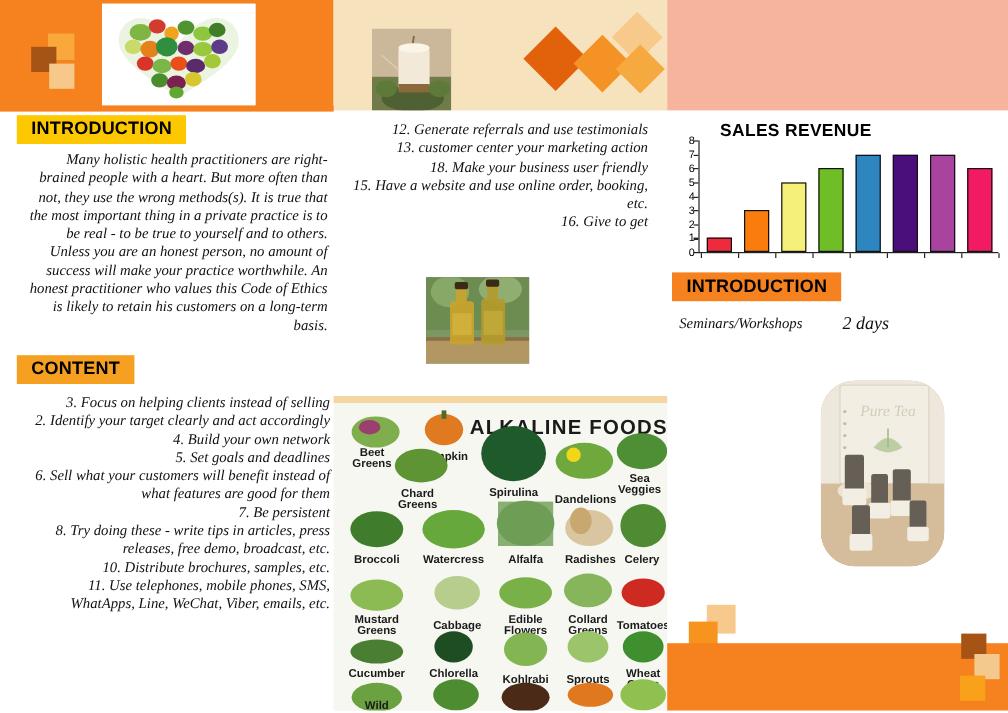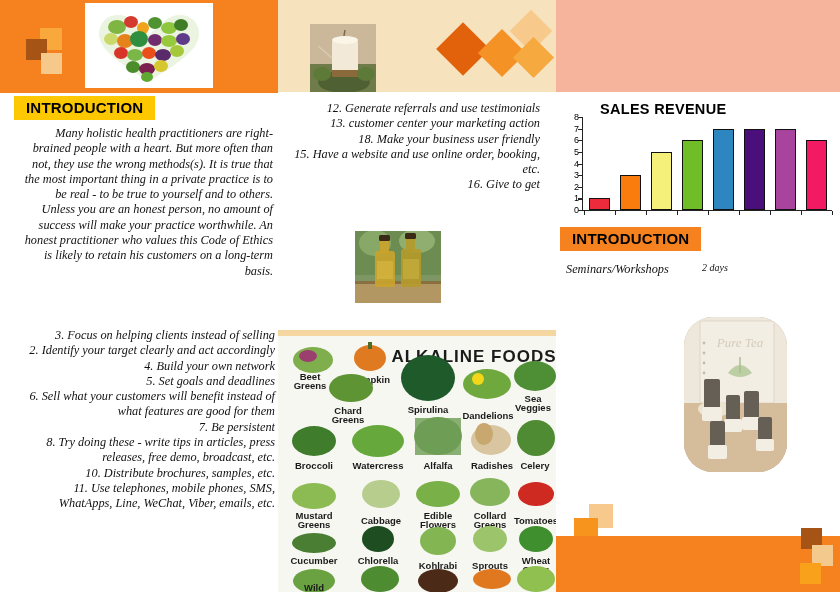--- a/index.html
+++ b/index.html
@@ -69,21 +69,21 @@
   .axis-h{position:absolute;left:22px;top:93px;width:250px;height:1.4px;background:#222;}
   .tickmark{position:absolute;width:4px;height:1.2px;background:#222;left:18px;}
   .xtick{position:absolute;width:1.2px;height:4px;background:#222;top:94px;}
   .plot{position:absolute;left:24px;top:0;width:248px;height:93px;}
   .bar{position:absolute;bottom:0;border:1.3px solid #111;box-sizing:border-box;}
 
   .part-wrap{position:absolute;left:4px;top:134px;}
   .part-line{position:absolute;left:10px;top:169px;font-family:"Liberation Serif",serif;
              font-style:italic;font-size:12.3px;color:#111;}
   .part-days{position:absolute;left:146px;top:169px;font-family:"Liberation Serif",serif;
-             font-style:italic;font-size:10px;color:#111;}
+             font-style:italic;font-size:15px;color:#111;}
 
   .bottles-img{position:absolute;left:128px;top:224px;width:103px;height:155px;background:#e9e2d8;overflow:hidden;border-radius:29px;}
   .sq-d{position:absolute;left:33px;top:411px;width:24px;height:24px;background:#F7C98D;}
   .sq-e{position:absolute;left:18px;top:425px;width:24px;height:24px;background:#F7941E;}
 
   .footer-bar{position:absolute;left:556px;top:536px;width:284px;height:58px;background:#F5821F;}
   .fsq{position:absolute;}
   .fsq-1{left:801px;top:528px;width:21px;height:21px;background:#A55416;}
   .fsq-2{left:812px;top:545px;width:21px;height:21px;background:#F3C98E;}
   .fsq-3{left:800px;top:563px;width:21px;height:21px;background:#F9A11B;}
@@ -159,20 +159,23 @@
   </div>
 
   <div class="col col-left">
 
     <div class="intro-wrap">
       <span class="hdr hdr-intro">INTRODUCTION</span>
     </div>
 
     <div class="intro-p body-text">Many holistic health practitioners are right-brained people with a heart. But more often than not, they use the wrong methods(s). It is true that the most important thing in a private practice is to be real - to be true to yourself and to others. Unless you are an honest person, no amount of success will make your practice worthwhile. An honest practitioner who values this Code of Ethics is likely to retain his customers on a long-term basis.</div>
 
+    <div class="content-wrap">
+      <span class="hdr hdr-content">CONTENT</span>
+    </div>
 
     <div class="content-list body-text">
       <div>3. Focus on helping clients instead of selling</div>
       <div>2. Identify your target clearly and act accordingly</div>
       <div>4. Build your own network</div>
       <div>5. Set goals and deadlines</div>
       <div>6. Sell what your customers will benefit instead of what features are good for them</div>
       <div>7. Be persistent</div>
       <div>8. Try doing these - write tips in articles, press releases, free demo, broadcast, etc.</div>
       <div>10. Distribute brochures, samples, etc.</div>

